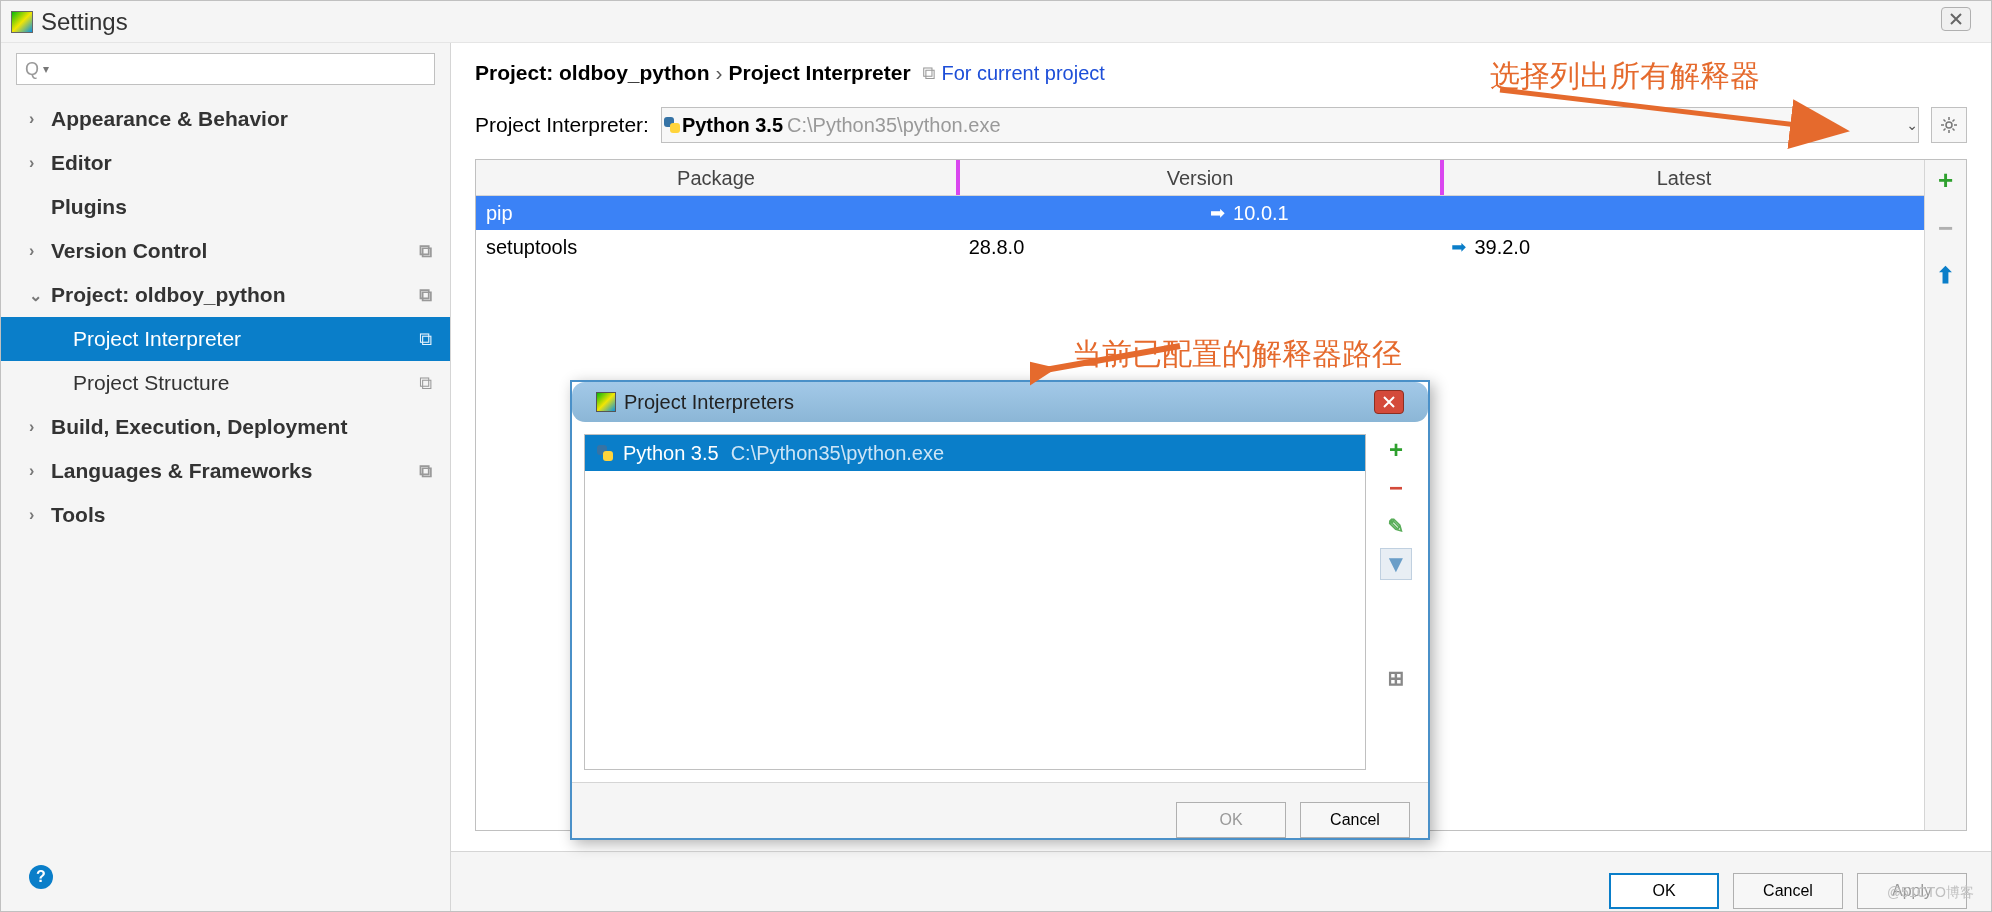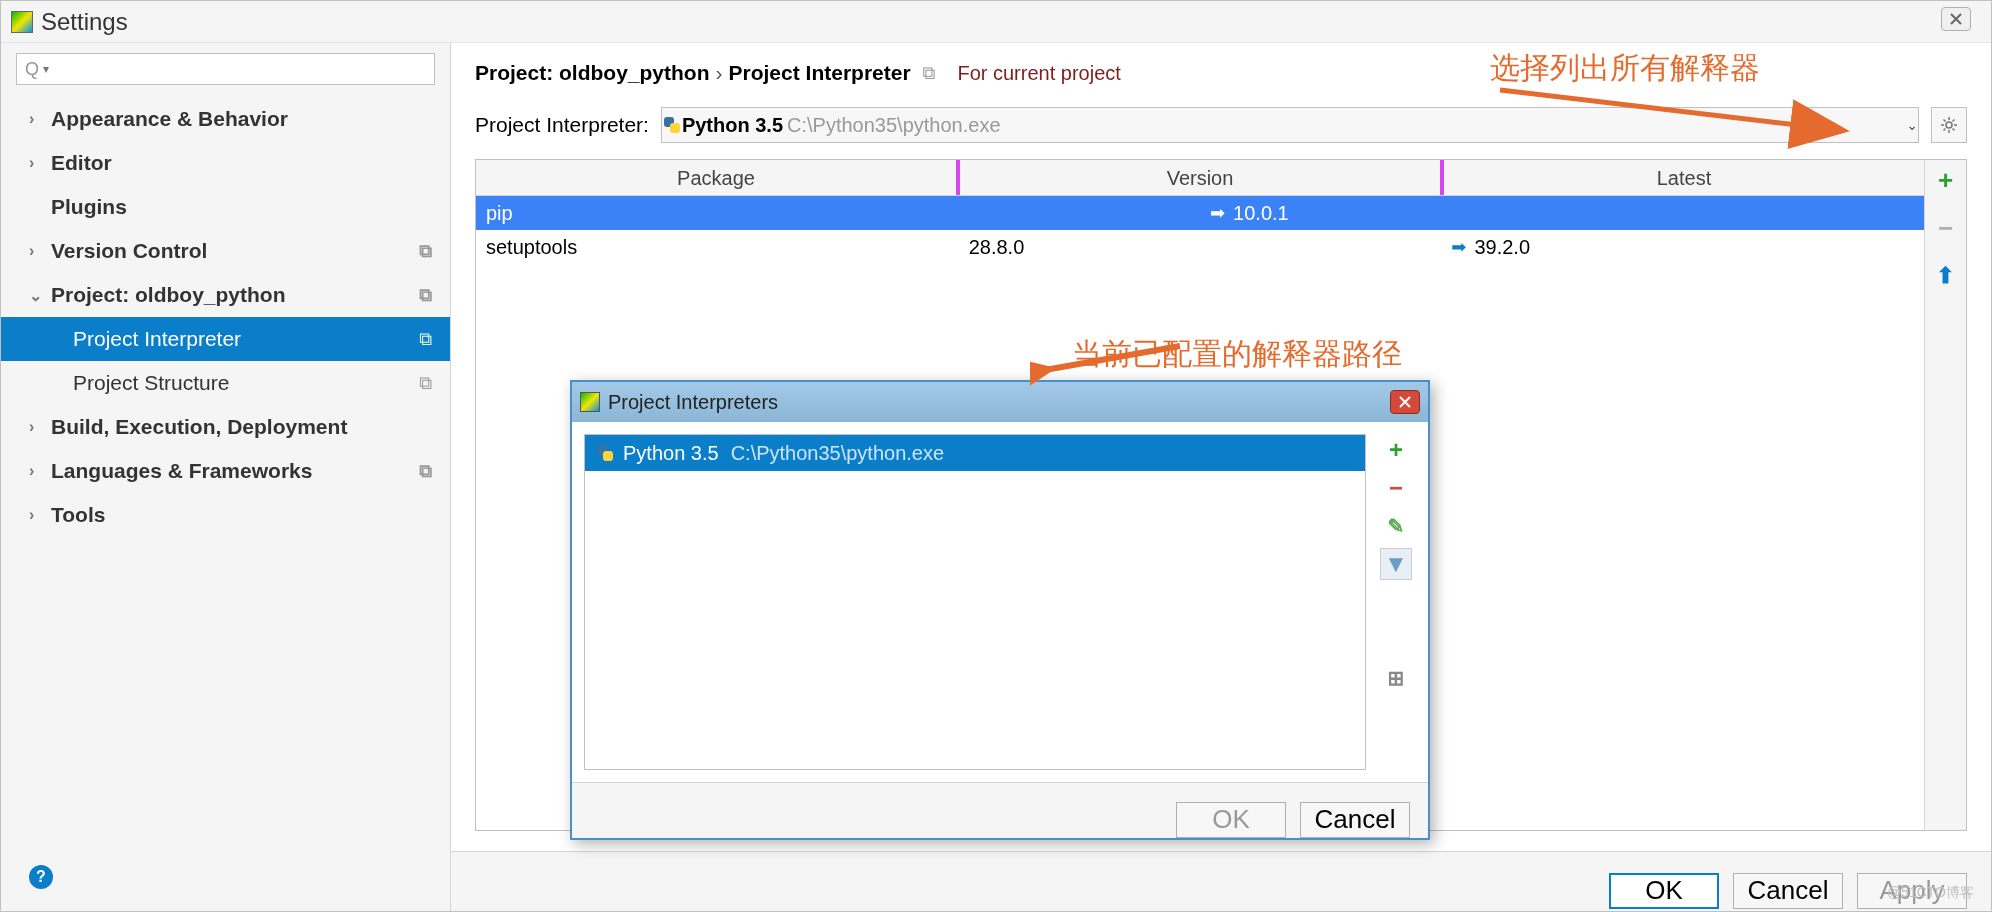--- a/index.html
+++ b/index.html
@@ -30,21 +30,21 @@
 .tree-item.selected .copy-ico { color: #e8f3fd; }
 .help-icon { margin-top: auto; margin-left: 28px; margin-bottom: 12px; width: 24px; height: 24px; border-radius: 50%; background: #0a7ec9; color: #fff; display: flex; align-items: center; justify-content: center; font-weight: bold; font-size: 16px; }
 
 .content { flex: 1; background: #fff; display: flex; flex-direction: column; padding: 0 0 0 0; position: relative; }
 
 .breadcrumb { padding: 18px 24px 14px 24px; font-size: 21px; display: flex; align-items: center; gap: 6px; }
 .breadcrumb .b1 { font-weight: 600; }
 .breadcrumb .sep { color: #555; }
 .breadcrumb .b2 { font-weight: 600; }
 .breadcrumb .copy-glyph { margin-left: 6px; color: #999; font-size: 18px; }
-.breadcrumb .hint { color: #7f1d1d; font-size: 20px; margin-left: 16px; }
+.breadcrumb .hint { color: #1d4ed8; font-size: 20px; margin-left: 0; }
 
 .interp-row { padding: 8px 24px 16px 24px; display: flex; align-items: center; gap: 12px; }
 .interp-label { font-size: 21px; }
 .interp-dd { flex: 1; height: 36px; border: 1px solid #c0c0c0; background: #f7f7f7; display: flex; align-items: center; padding: 0 0; position: relative; }
 .interp-dd .dd-text { font-size: 20px; font-weight: 600; }
 .interp-dd .dd-path { color: #999; font-weight: 400; margin-left: 4px; }
 .interp-dd .dd-chevron { margin-left: auto; color: #555; font-size: 14px; }
 .gear-btn { width: 36px; height: 36px; border: 1px solid #c0c0c0; background: #f7f7f7; display: flex; align-items: center; justify-content: center; cursor: pointer; }
 
 .pkg-area { display: flex; margin: 0 24px; border: 1px solid #c0c0c0; flex: 1; min-height: 0; margin-bottom: 20px; }
@@ -59,31 +59,31 @@
 .pkg-row .c3 { flex: 1; padding-left: 10px; line-height: 34px; display: flex; align-items: center; gap: 8px; }
 .arrow-up { color: #0a7ec9; font-size: 18px; }
 .pkg-row.selected .arrow-up { color: #fff; }
 .pkg-side { width: 42px; background: #f5f5f5; border-left: 1px solid #d5d5d5; display: flex; flex-direction: column; align-items: center; padding-top: 4px; gap: 16px; }
 .side-btn { width: 32px; height: 32px; display: flex; align-items: center; justify-content: center; font-size: 26px; font-weight: bold; cursor: pointer; }
 .side-btn.plus { color: #2ea02e; }
 .side-btn.minus { color: #b0b0b0; }
 .side-btn.up { color: #0a7ec9; font-size: 22px; }
 
 .bottom-bar { height: 60px; border-top: 1px solid #d5d5d5; display: flex; align-items: center; justify-content: flex-end; gap: 14px; padding: 0 24px; background: #f5f5f5; }
-.btn { min-width: 110px; height: 36px; border: 1px solid #b0b0b0; background: #f7f7f7; font-size: 26px; cursor: pointer; margin-top: 18px; }
+.btn { min-width: 110px; height: 36px; border: 1px solid #b0b0b0; background: #f7f7f7; font-size: 16px; cursor: pointer; margin-top: 18px; }
 .btn.primary { border: 2px solid #0a7ec9; background: #fff; }
 .btn.disabled { color: #999; }
 
 
 .anno { position: absolute; font-size: 30px; color: #e56a2d; font-family: "Microsoft YaHei", sans-serif; z-index: 50; pointer-events: none; }
 .arrow-svg { position: absolute; z-index: 49; pointer-events: none; }
 
 
 .dialog { position: absolute; left: 570px; top: 380px; width: 860px; height: 460px; border: 2px solid #4a90c8; background: #fff; box-shadow: 4px 4px 14px rgba(0,0,0,0.3); z-index: 40; display: flex; flex-direction: column; }
-.dialog-title { height: 40px; background: linear-gradient(#a3c9e8,#8bb6d6); display: flex; align-items: center; padding: 0 8px; gap: 8px; }
+.dialog-title { height: 40px; background: linear-gradient(#a3c9e8,#8bb6d6); display: flex; align-items: center; padding: 0 24px; gap: 8px; border-radius: 13px; }
 .dialog-title .app-icon { width: 20px; height: 20px; background: linear-gradient(135deg,#08b908 0%,#f1e504 50%,#0892e6 100%); border: 1px solid #555; }
 .dialog-title .dt-text { font-size: 20px; color: #222; }
 .dialog-title .dlg-close { margin-left: auto; width: 30px; height: 24px; background: #d44a3a; border: 1px solid #8b2f22; border-radius: 4px; display: flex; align-items: center; justify-content: center; cursor: pointer; }
 .dialog-title .dlg-close svg { width: 12px; height: 12px; stroke: #fff; fill: #fff; }
 .dialog-body { flex: 1; display: flex; padding: 12px; gap: 10px; }
 .dialog-list { flex: 1; border: 1px solid #c0c0c0; background: #fff; }
 .dialog-list-item { height: 36px; background: #0a7ec9; color: #fff; display: flex; align-items: center; padding: 0 10px; gap: 8px; font-size: 20px; }
 .dialog-list-item .path-dim { color: #cde5f6; font-weight: 400; margin-left: 4px; }
 .dialog-side { width: 40px; display: flex; flex-direction: column; gap: 6px; align-items: center; }
 .dlg-side-btn { width: 32px; height: 32px; display: flex; align-items: center; justify-content: center; font-size: 24px; font-weight: bold; cursor: pointer; border: 1px solid transparent; }
@@ -261,21 +261,21 @@
       <div class="dlg-side-btn funnel">▼</div>
       <div class="dlg-side-btn tree">⊞</div>
     </div>
   </div>
   <div class="dialog-bottom">
     <button class="btn disabled">OK</button>
     <button class="btn">Cancel</button>
   </div>
 </div>
 
-<div class="anno" style="left:1490px; top:48px;">选择列出所有解释器</div>
+<div class="anno" style="left:1490px; top:56px;">选择列出所有解释器</div>
 <svg class="arrow-svg" style="left:1490px; top:80px;" width="380" height="70">
   <defs>
       <marker id="ah1" markerWidth="12" markerHeight="12" refX="10" refY="5" orient="auto">
         <path d="M0,0 L12,5 L0,10 Z" fill="#e56a2d"></path>
       </marker>
     </defs>
   <line x1="10" y1="10" x2="350" y2="50" stroke="#e56a2d" stroke-width="5" marker-end="url(#ah1)"></line>
 </svg>
 
 <div class="anno" style="left:1072px; top:334px;">当前已配置的解释器路径</div>

